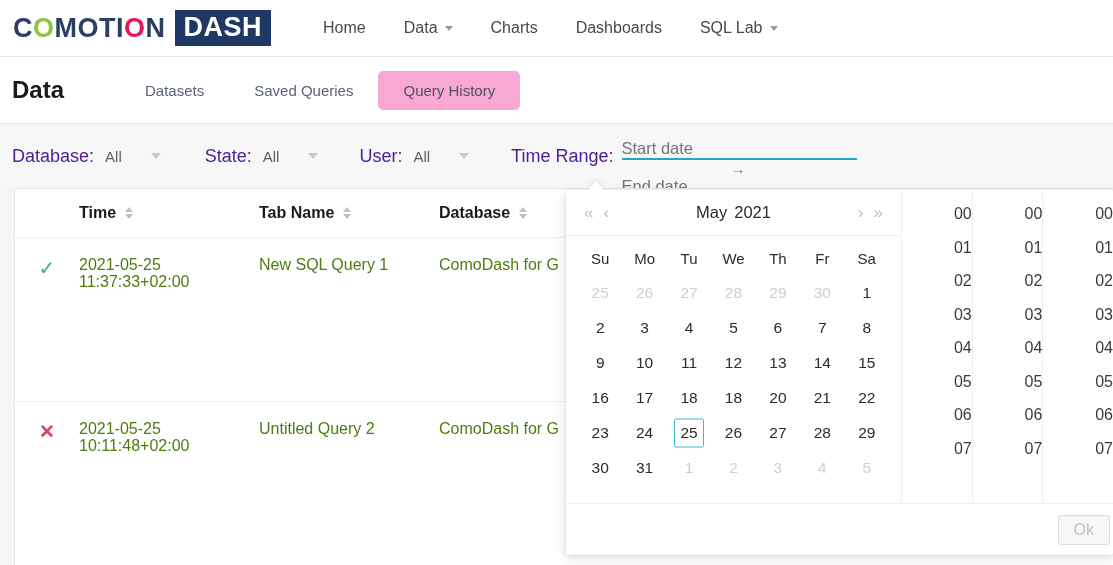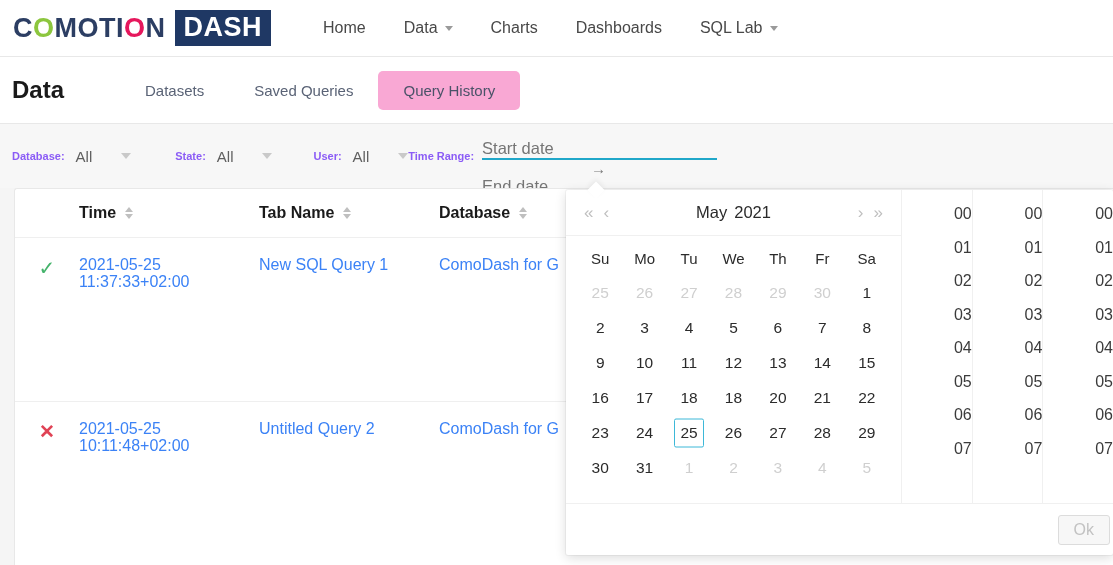--- a/index.html
+++ b/index.html
@@ -83,36 +83,36 @@
 
   
   .filterbar {
     position: absolute; top: 124px; left: 0;
     width: 1113px; height: 64px;
     background: #f7f7f7;
     display: flex; align-items: center;
   }
   .filter { display: flex; align-items: center; white-space: nowrap; }
   .filter .flabel {
-    font-size: 11px; font-weight: bold; color: #8b5cf6;
+    font-size: 18px; font-weight: normal; color: #4c1d95;
   }
   .filter .fvalue {
     font-size: 15px; color: #5f5f5f; margin-left: 11px;
   }
   .filter .fcaret {
     margin-left: 29px;
     width: 0; height: 0;
     border-left: 5px solid transparent;
     border-right: 5px solid transparent;
     border-top: 6px solid #c9c9c9;
   }
   .f-db   { margin-left: 12px; }
   .f-st   { margin-left: 44px; }
   .f-usr  { margin-left: 41px; }
-  .f-time { }
+  .f-time { margin-left: 42px; }
 
   .rangepicker {
     display: flex; align-items: center;
     margin-left: 8px;
     height: 34px;
     position: relative;
     flex-direction: column;
   }
   .rp-input {
     font-size: 16.5px;
@@ -177,21 +177,21 @@
     border-bottom: 1px solid #efefef;
   }
   .status-cell {
     width: 64px;
     display: flex; justify-content: center;
     padding-top: 2px;
   }
   .ico-check { color: #44b36b; font-size: 20px; line-height: 1; }
   .ico-x     { color: #e04355; font-size: 19px; line-height: 1; font-weight: bold; }
   .cell {
-    font-size: 16px; color: #3b82f6;
+    font-size: 16px; color: #4d7c0f;
     line-height: 17px;
     white-space: nowrap;
   }
   .c-time { width: 180px; }
   .c-tab  { width: 180px; }
   .c-db   { width: 370px; }
   .c-user { width: 120px; }
 
   
   .dp {

